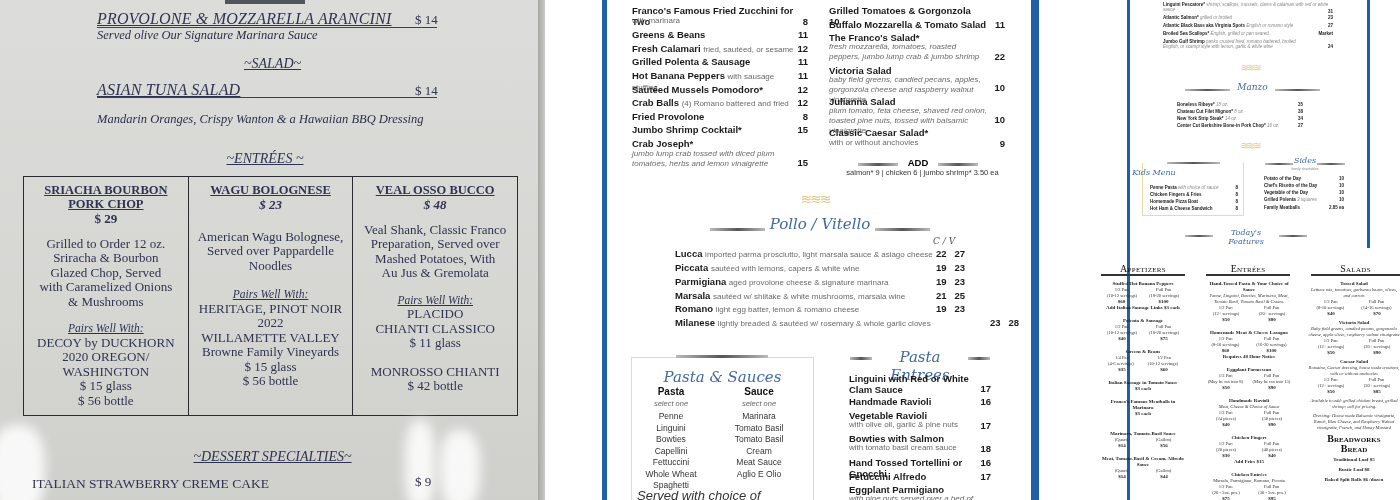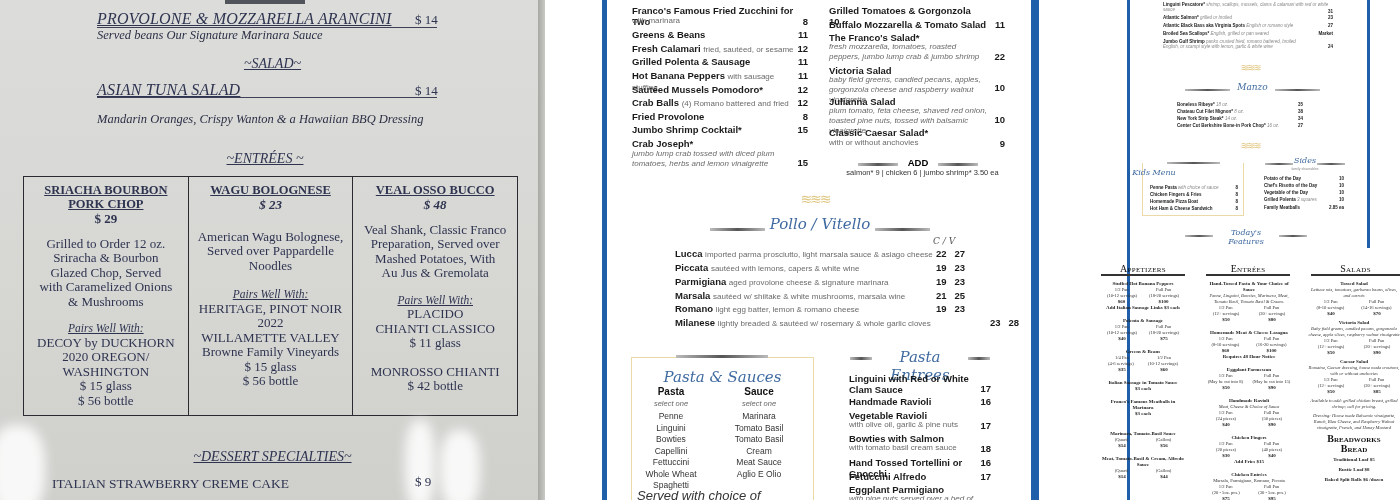--- a/index.html
+++ b/index.html
@@ -58,21 +58,21 @@
 </style>
 </head>
 <body>
 
 <div class="panel" id="p1">
   <div class="topbar"></div>
 
   <div class="p1-item-title" style="left:97px;top:10px;">PROVOLONE &amp; MOZZARELLA ARANCINI</div>
   <div class="p1-rule" style="left:97px;top:27px;width:340px;"></div>
   <div class="p1-price" style="left:415px;top:12px;">$ 14</div>
-  <div class="p1-desc" style="left:97px;top:28px;">Served beans Our Signature Marinara Sauce</div>
+  <div class="p1-desc" style="left:97px;top:28px;">Served olive Our Signature Marinara Sauce</div>
 
   <div class="p1-heading" style="left:0;width:545px;top:56px;">~SALAD~</div>
 
   <div class="p1-item-title" style="left:97px;top:81px;">ASIAN TUNA SALAD</div>
   <div class="p1-rule" style="left:97px;top:97px;width:340px;"></div>
   <div class="p1-price" style="left:415px;top:83px;">$ 14</div>
   <div class="p1-desc" style="left:97px;top:112px;">Mandarin Oranges, Crispy Wanton &amp; a Hawaiian BBQ Dressing</div>
 
   <div class="p1-heading" style="left:0;width:530px;top:151px;">~ENTRÉES ~</div>
 
@@ -133,21 +133,21 @@
           <div>$ 42 bottle</div>
       </div>
     </div>
   </div>
 
   <div class="glare" style="left:-10px;top:425px;width:55px;height:90px;"></div>
   <div class="glare" style="left:405px;top:420px;width:30px;height:90px;"></div>
   <div class="glare" style="left:440px;top:430px;width:40px;height:80px;"></div>
 
   <div class="p1-heading" style="left:0;width:545px;top:449px;">~DESSERT SPECIALTIES~</div>
-  <div style="position:absolute;left:52px;top:476px;font-size:13.5px;">ITALIAN STRAWBERRY CREME  CAKE</div>
+  <div style="position:absolute;left:32px;top:476px;font-size:13.5px;">ITALIAN STRAWBERRY CREME  CAKE</div>
   <div class="p1-price" style="left:415px;top:474px;">$ 9</div>
   <div class="edge"></div>
 </div>
 
 <div class="panel" id="p2">
   <div class="blue-bar" style="left:57px;"></div>
   <div class="blue-bar" style="left:486px;"></div>
 </div>
 
 <div>

